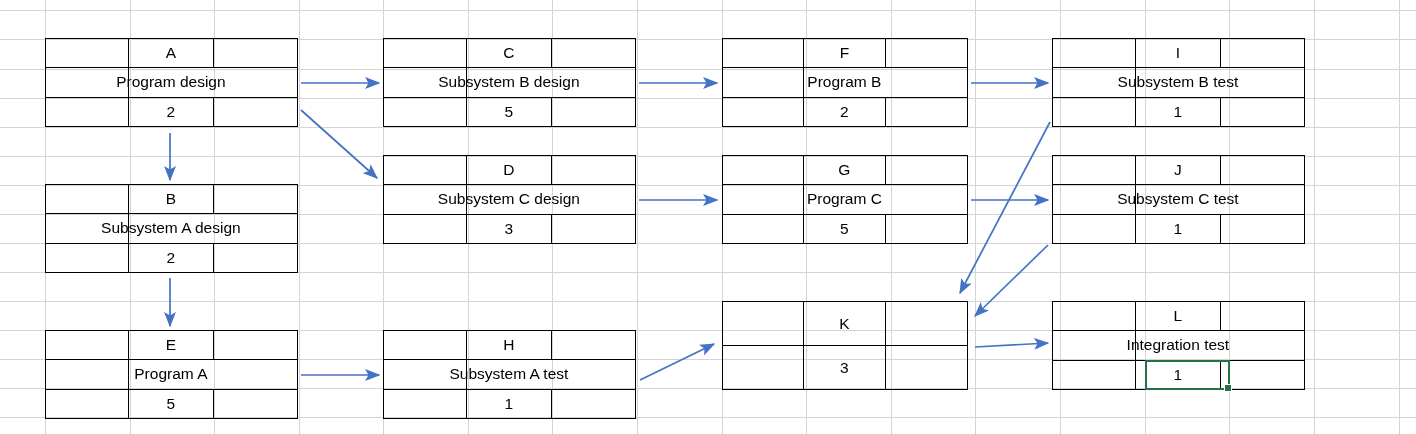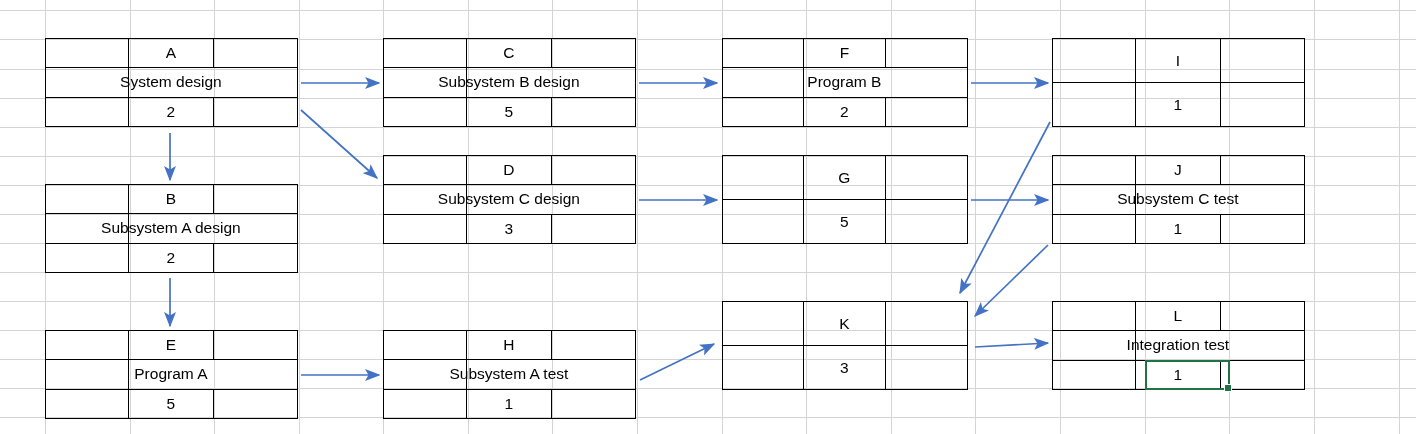--- a/index.html
+++ b/index.html
@@ -159,21 +159,21 @@
         <div class="tb-row r1">
           <div class="tb-cell left" style="width: 83.2667px;"></div>
           <div class="tb-cell mid" style="width: 83.2667px;">
             <span class="cell-text">A</span>
           </div>
           <div class="tb-cell right" style="width: 83.2667px;"></div>
         </div>
         <div class="tb-row r2">
           <div class="tb-cell left" style="width: 83.2667px;"></div>
           <div class="tb-cell mid" style="width: 83.2667px;">
-            <span class="cell-text">System design</span>
+            <span class="cell-text">Program design</span>
           </div>
           <div class="tb-cell right" style="width: 83.2667px; border-left: none;"></div>
         </div>
         <div class="tb-row r3">
           <div class="tb-cell left" style="width: 83.2667px;"></div>
           <div class="tb-cell mid" style="width: 83.2667px;">
             <span class="cell-text">2</span>
           </div>
           <div class="tb-cell right" style="width: 83.2667px;"></div>
         </div>
@@ -293,20 +293,27 @@
           <div class="tb-cell right" style="width: 80.9333px;"></div>
         </div>
       </div>
       <div class="task-box" style="left: 722px; top: 155px; width: 246px; height: 89px; border-color: rgb(0, 0, 0);">
         <div class="tb-row r1">
           <div class="tb-cell left" style="width: 80.9333px;"></div>
           <div class="tb-cell mid" style="width: 80.9333px;">
             <span class="cell-text">G</span>
           </div>
           <div class="tb-cell right" style="width: 80.9333px;"></div>
+        </div>
+        <div class="tb-row r2">
+          <div class="tb-cell left" style="width: 80.9333px;"></div>
+          <div class="tb-cell mid" style="width: 80.9333px;">
+            <span class="cell-text">Program C</span>
+          </div>
+          <div class="tb-cell right" style="width: 80.9333px; border-left: none;"></div>
         </div>
         <div class="tb-row r3">
           <div class="tb-cell left" style="width: 80.9333px;"></div>
           <div class="tb-cell mid" style="width: 80.9333px;">
             <span class="cell-text">5</span>
           </div>
           <div class="tb-cell right" style="width: 80.9333px;"></div>
         </div>
       </div>
       <div class="task-box" style="left: 383px; top: 330px; width: 253px; height: 89px; border-color: rgb(0, 0, 0);">
@@ -332,20 +339,27 @@
           <div class="tb-cell right" style="width: 83.2667px;"></div>
         </div>
       </div>
       <div class="task-box" style="left: 1052px; top: 38px; width: 253px; height: 89px; border-color: rgb(0, 0, 0);">
         <div class="tb-row r1">
           <div class="tb-cell left" style="width: 83.2667px;"></div>
           <div class="tb-cell mid" style="width: 83.2667px;">
             <span class="cell-text">I</span>
           </div>
           <div class="tb-cell right" style="width: 83.2667px;"></div>
+        </div>
+        <div class="tb-row r2">
+          <div class="tb-cell left" style="width: 83.2667px;"></div>
+          <div class="tb-cell mid" style="width: 83.2667px;">
+            <span class="cell-text">Subsystem B test</span>
+          </div>
+          <div class="tb-cell right" style="width: 83.2667px; border-left: none;"></div>
         </div>
         <div class="tb-row r3">
           <div class="tb-cell left" style="width: 83.2667px;"></div>
           <div class="tb-cell mid" style="width: 83.2667px;">
             <span class="cell-text">1</span>
           </div>
           <div class="tb-cell right" style="width: 83.2667px;"></div>
         </div>
       </div>
       <div class="task-box" style="left: 1052px; top: 155px; width: 253px; height: 89px; border-color: rgb(0, 0, 0);">

